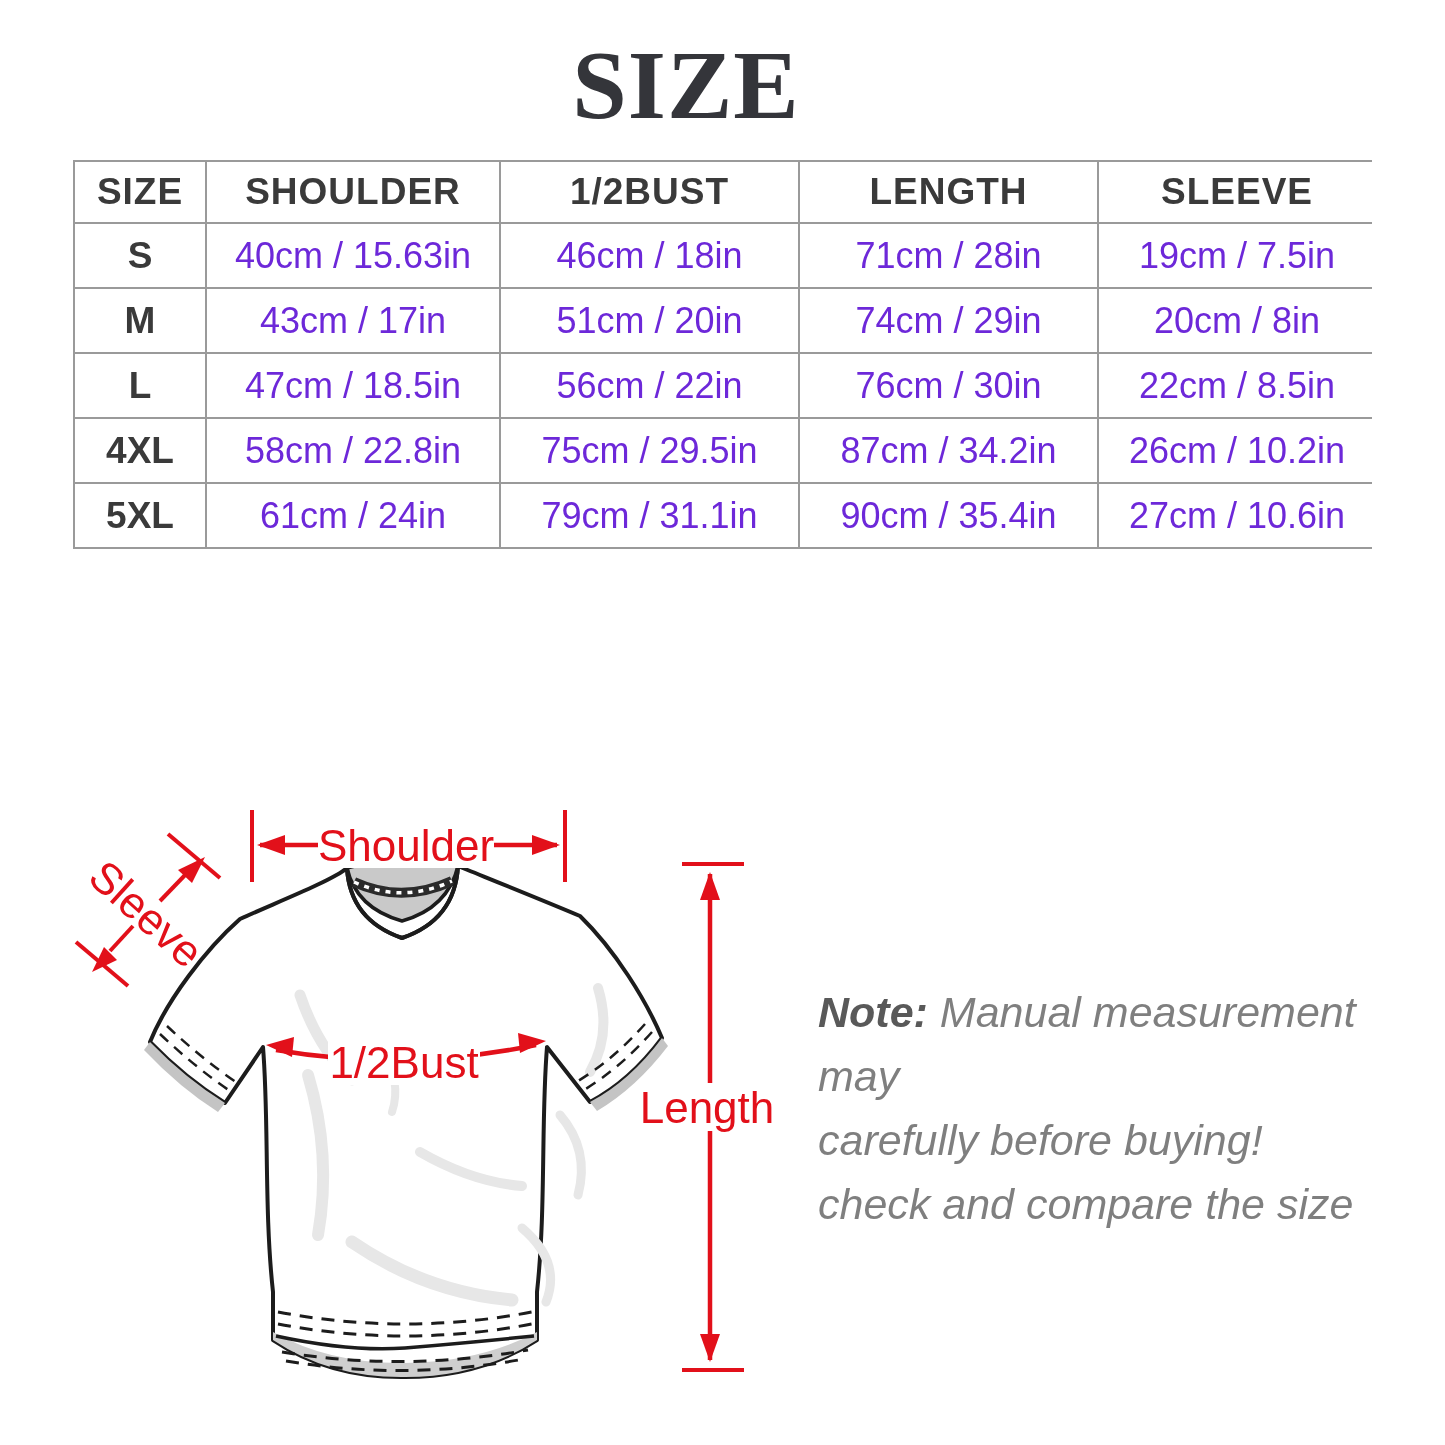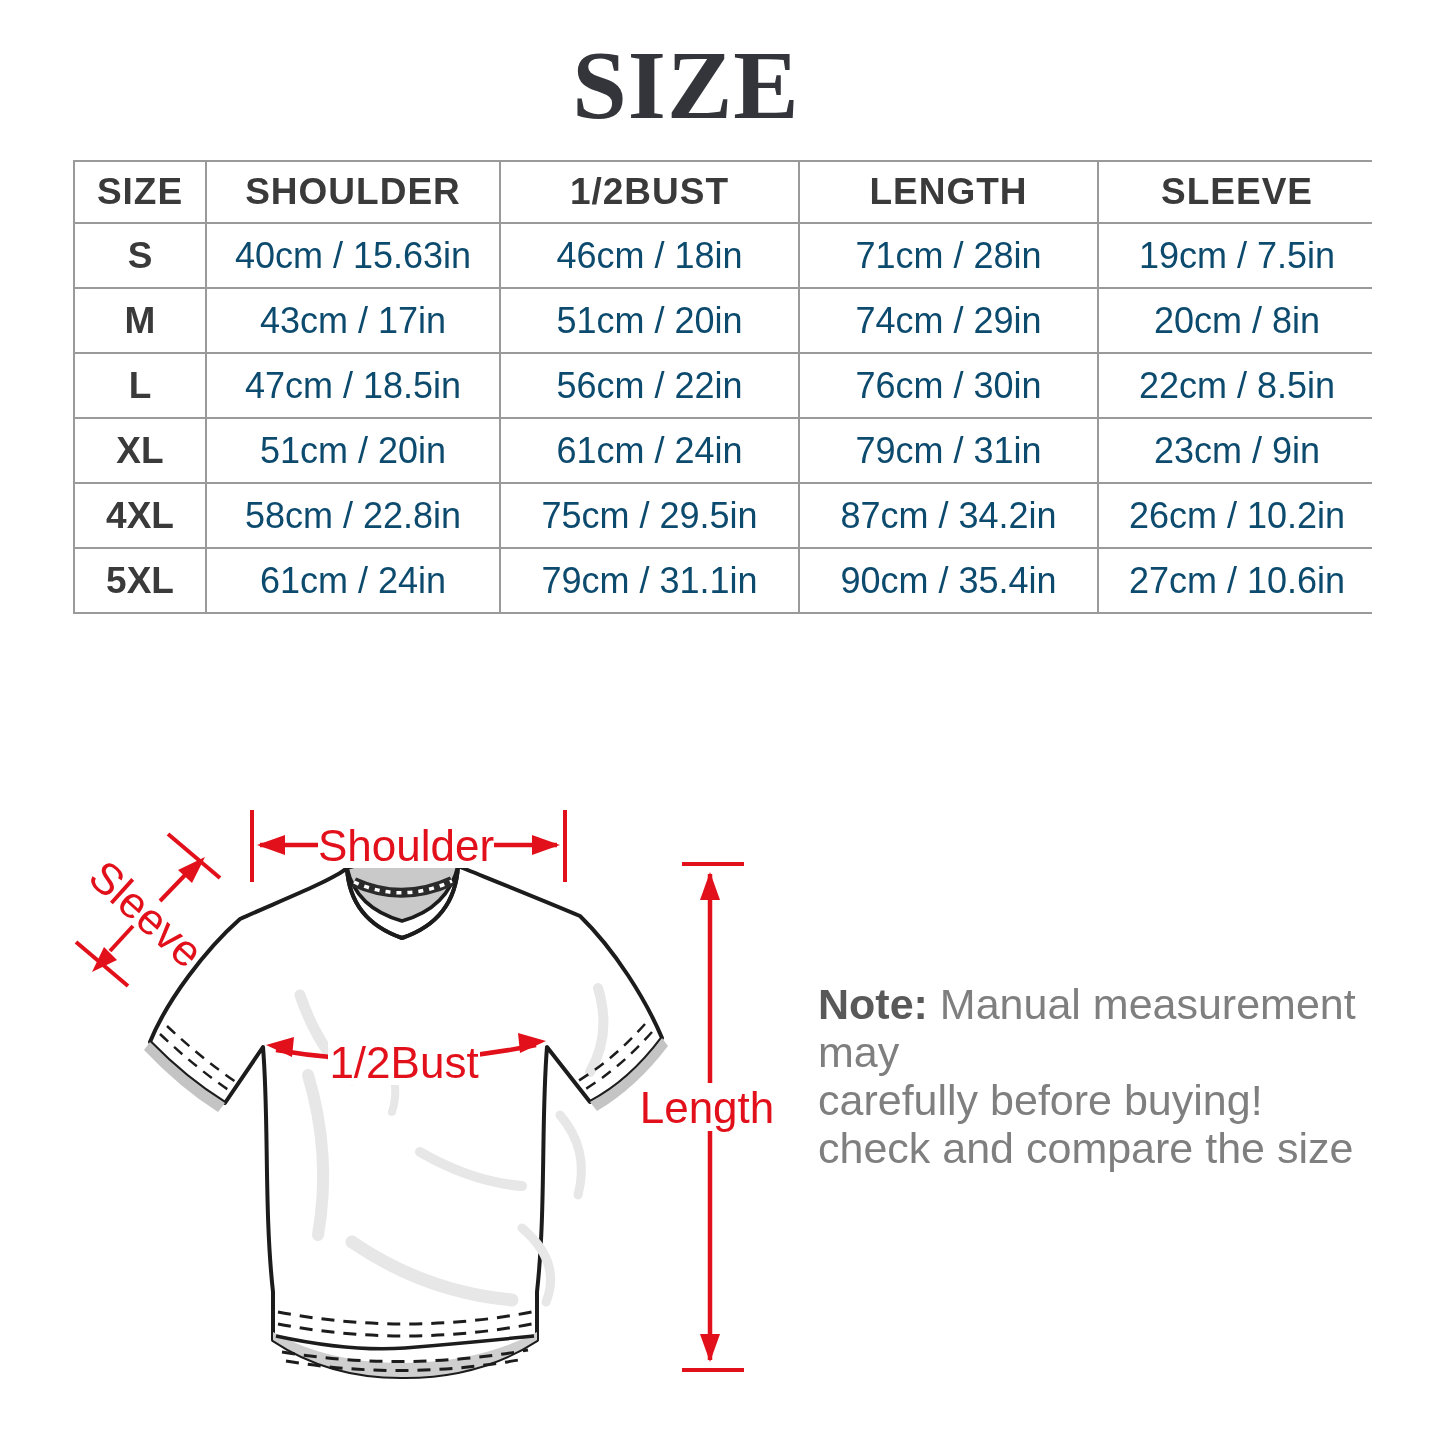--- a/index.html
+++ b/index.html
@@ -16,34 +16,34 @@
   
   table.size-table{
     position:absolute;left:73px;top:160px;width:1302px;
     border-collapse:collapse;table-layout:fixed;background:#fff;
   }
   table.size-table td,table.size-table th{
     border:2px solid #9a9a9a;text-align:center;vertical-align:middle;padding:0;
     overflow:hidden;white-space:nowrap;
   }
   table.size-table th{height:60px;font-size:37px;font-weight:700;color:#3a3a3a;letter-spacing:1px;}
-  table.size-table td{height:63px;font-size:36px;color:#0c4a6e;}
+  table.size-table td{height:63px;font-size:36px;color:#6d28d9;}
   table.size-table td.size-cell{font-weight:700;color:#3a3a3a;font-size:37px;}
   col.c-size{width:132px;}
   col.c-shoulder{width:294px;}
   col.c-bust{width:299px;}
   col.c-length{width:299px;}
   col.c-sleeve{width:278px;}
   
   .diagram-svg{position:absolute;left:60px;top:780px;}
   .red-label{font-family:"Liberation Sans", sans-serif;font-size:44px;fill:#e2101a;}
   
   .note-block{
     position:absolute;left:818px;top:980px;width:600px;
-    font-size:43px;line-height:48px;color:#7f7f7f;
+    font-size:43px;line-height:64px;color:#7f7f7f;font-style:italic;
   }
   .note-label{font-weight:700;color:#595959;}
 </style>
 </head>
 <body>
 
 <div id="canvas">
 
   <div class="page-title">SIZE</div>
 
@@ -78,27 +78,20 @@
         <td>51cm / 20in</td>
         <td>74cm / 29in</td>
         <td>20cm / 8in</td>
       </tr>
       <tr>
         <td class="size-cell">L</td>
         <td>47cm / 18.5in</td>
         <td>56cm / 22in</td>
         <td>76cm / 30in</td>
         <td>22cm / 8.5in</td>
-      </tr>
-      <tr>
-        <td class="size-cell">XL</td>
-        <td>51cm / 20in</td>
-        <td>61cm / 24in</td>
-        <td>79cm / 31in</td>
-        <td>23cm / 9in</td>
       </tr>
       <tr>
         <td class="size-cell">4XL</td>
         <td>58cm / 22.8in</td>
         <td>75cm / 29.5in</td>
         <td>87cm / 34.2in</td>
         <td>26cm / 10.2in</td>
       </tr>
       <tr>
         <td class="size-cell">5XL</td>

